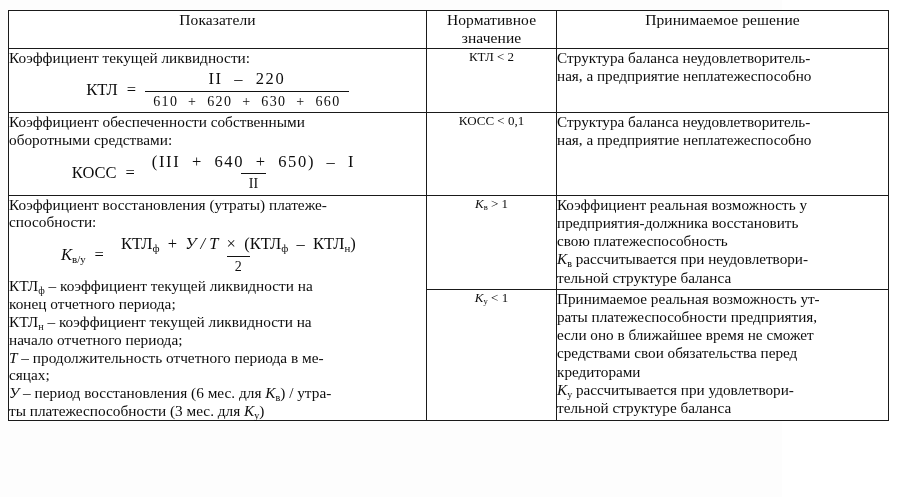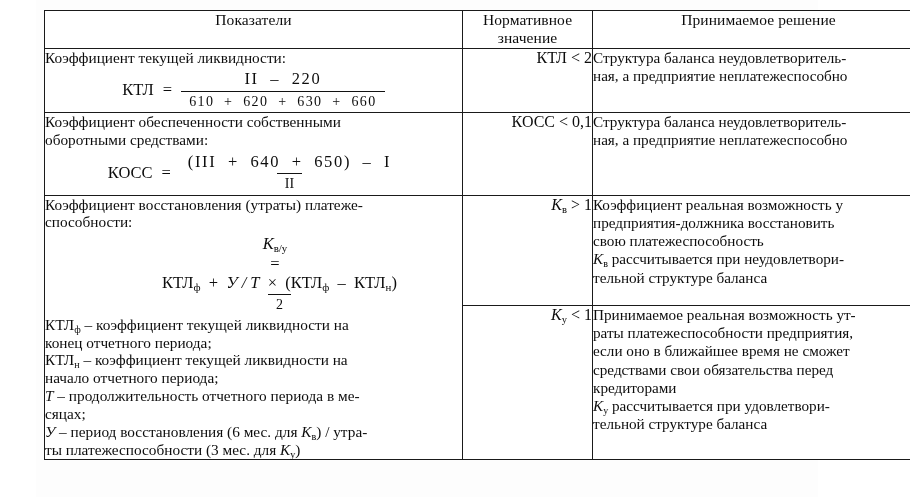--- a/index.html
+++ b/index.html
@@ -12,21 +12,20 @@
     height: 497px;
     font-family: "Liberation Serif", "DejaVu Serif", serif;
     color: #0d0d0d;
     overflow: hidden;
   }
   .page {
     position: relative;
     width: 782px;
     height: 497px;
     background: #fdfdfd;
-    margin-left: 36px;
   }
   table.fin-table {
     position: absolute;
     left: 8px;
     top: 10px;
     width: 880px;
     border-collapse: collapse;
     table-layout: fixed;
     background: #ffffff;
   }
@@ -47,41 +46,41 @@
     padding: 7px 4px 8px 4px;
     letter-spacing: 0.1px;
   }
 
   .cell-pad {
     padding: 4px 7px 5px 7px;
     font-size: 15.3px;
     line-height: 1.17;
   }
   .cell-mid {
-    text-align: right;
+    text-align: center;
     vertical-align: middle;
-    font-size: 16px;
+    font-size: 13px;
     padding: 4px;
   }
   .cell-right {
     padding: 5px 6px 5px 9px;
     font-size: 15.2px;
     line-height: 1.20;
   }
   .txt-block { display: block; }
 
   
   .formula {
     display: flex;
     align-items: center;
     justify-content: center;
     margin: 3px 0 2px 0;
     font-size: 16px;
   }
-  .formula.left-ind { justify-content: flex-start; padding-left: 52px; flex-direction: column; }
+  .formula.left-ind { justify-content: flex-start; padding-left: 52px; }
   .fml-lhs {
     white-space: pre;
     font-size: 16.5px;
     padding-right: 9px;
   }
   .fml-eq { padding-right: 9px; font-size: 16.5px; }
   .frac {
     display: inline-flex;
     flex-direction: column;
     align-items: center;

